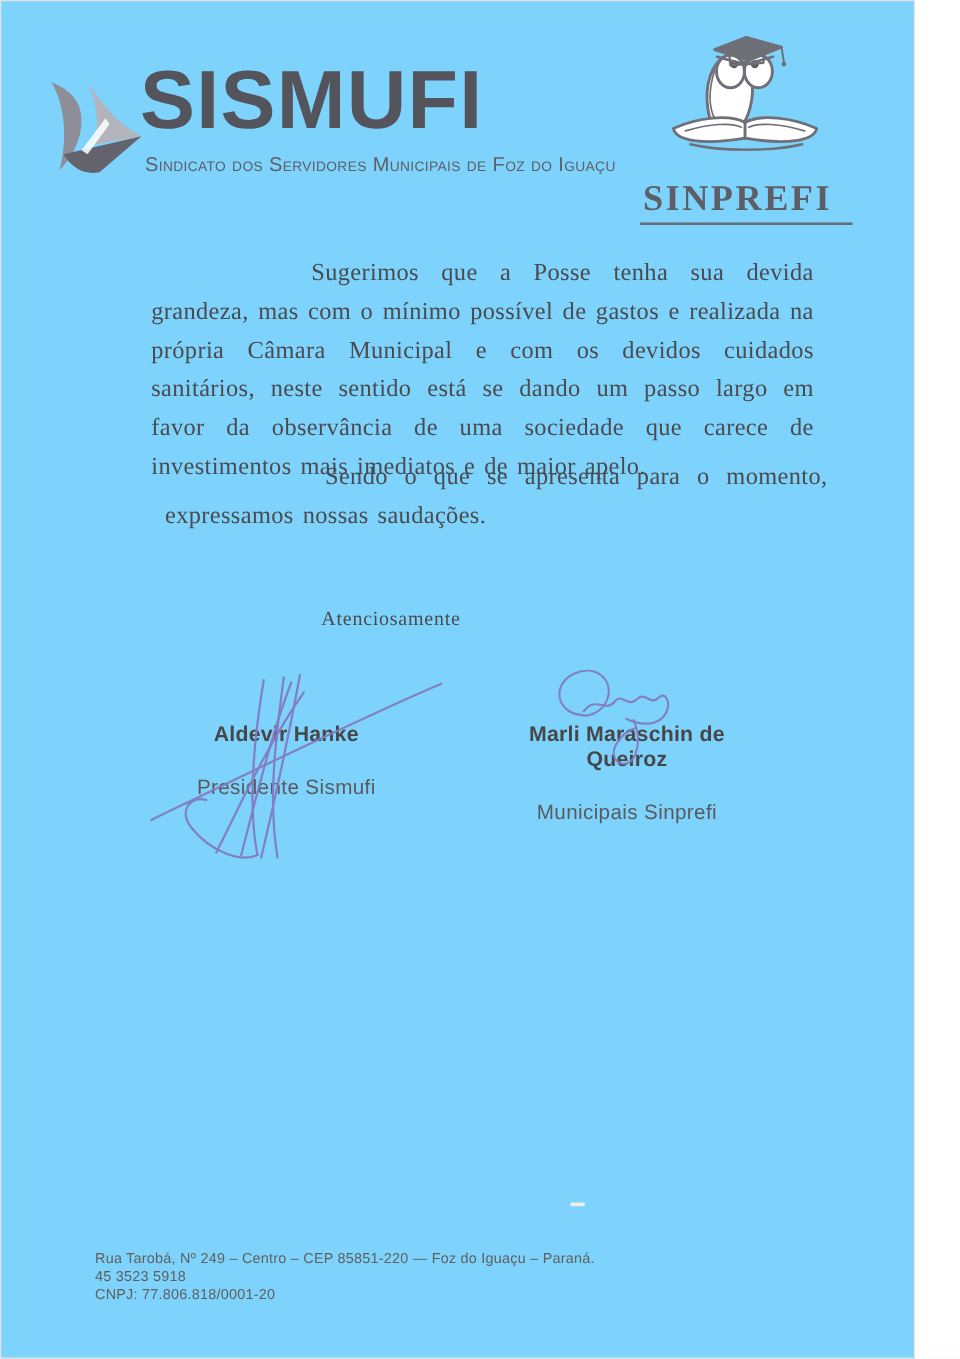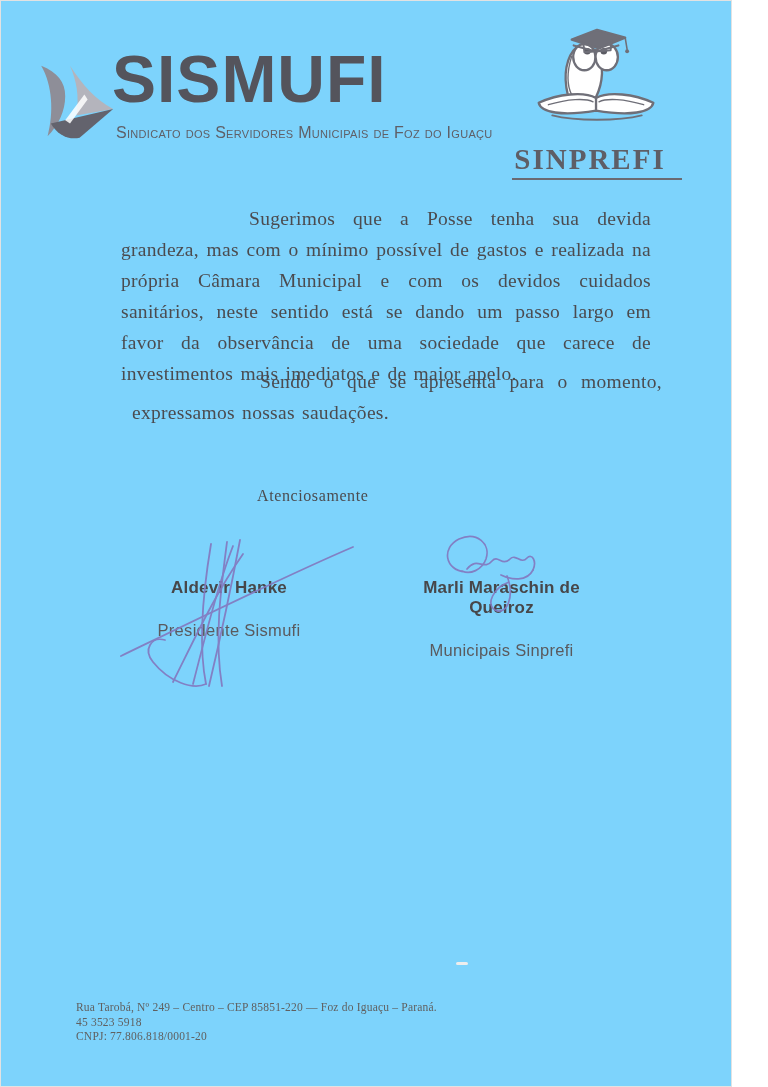--- a/index.html
+++ b/index.html
@@ -80,21 +80,21 @@
 
   
   .smudge {
     position:absolute; left:455px; top:961px;
     width:12px; height:3px; background:#ededed; border-radius:2px;
   }
 
   
   .footer {
     position:absolute; left:75px; top:999px;
-    font-family:Liberation Serif, serif;
+    font-family:Liberation Sans, sans-serif;
     font-size:11.5px; line-height:14.5px; color:#606060;
     letter-spacing:0.2px;
   }
 </style>
 </head>
 <body>
 
 <div class="page">
 
   <div class="sismufi">

